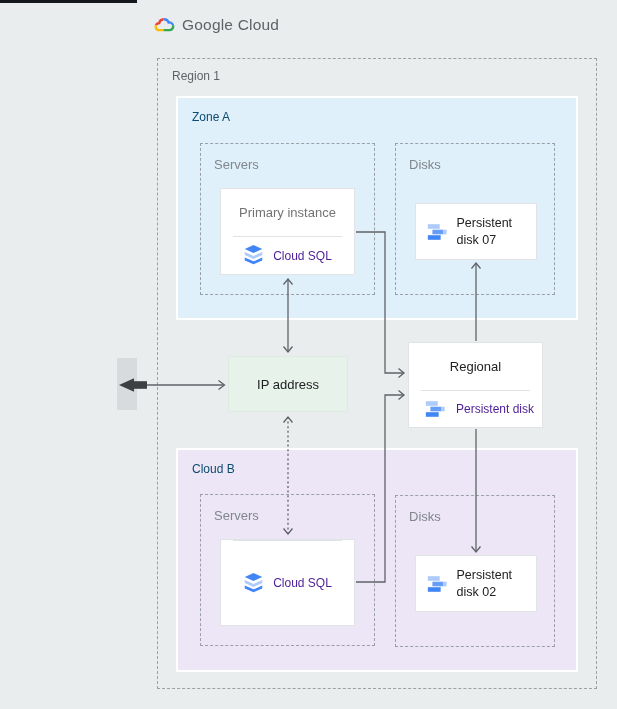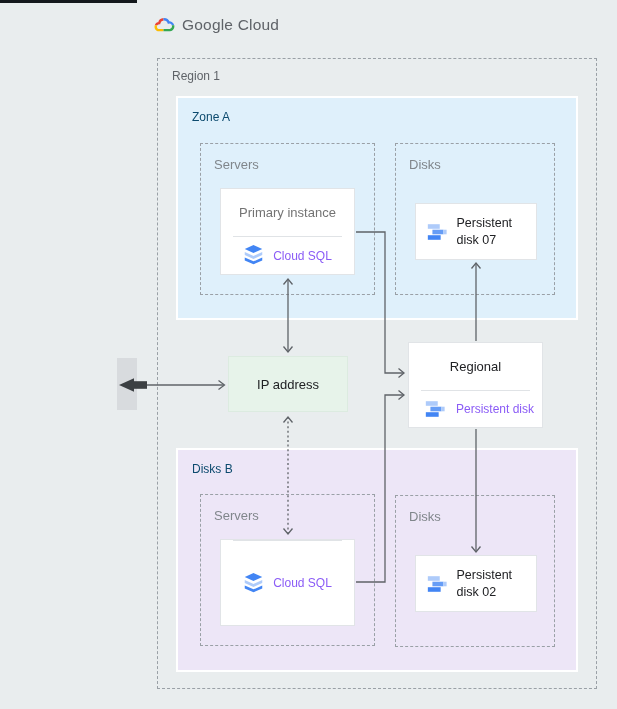--- a/index.html
+++ b/index.html
@@ -30,21 +30,21 @@
   .servers-b{left:200px;top:494px;width:175px;height:152px;}
   .disks-b{left:395px;top:495px;width:160px;height:152px;}
   .group-label{position:absolute;left:13px;top:13px;font-size:13px;color:#80868b;}
   
   .node{background:#ffffff;border:1px solid #e1e4e7;}
   .instance{width:135px;height:87px;display:flex;flex-direction:column;}
   .instance-title{flex:0 0 47px;display:flex;align-items:center;justify-content:center;
      font-size:13px;color:#737373;}
   .divider{height:1px;background:#e0e3e6;margin:0 12px;}
   .product-row{flex:1;display:flex;align-items:center;justify-content:center;gap:9px;}
-  .product-label{font-size:12px;color:#8b5cf6;}
+  .product-label{font-size:12px;color:#4c1d95;}
   .primary{left:220px;top:188px;}
   .standby{left:220px;top:539px;}
   .disk-node{width:122px;height:57px;display:flex;align-items:center;justify-content:center;gap:9px;}
   .disk-node .disk-title{font-size:12.5px;color:#202124;width:70px;line-height:1.35;}
   .disk01{left:415px;top:203px;}
   .disk02{left:415px;top:555px;align-items:center;}
   .regional{left:408px;top:342px;width:135px;height:86px;display:flex;flex-direction:column;}
   .regional-title{flex:0 0 47px;display:flex;align-items:center;justify-content:center;
      font-size:13px;color:#202124;}
   .regional-row{flex:1;display:flex;align-items:center;gap:10px;padding-left:15px;}
@@ -148,21 +148,21 @@
       </span>
       <span class="product-label">Persistent disk</span>
     </div>
   </div>
 
   <div class="abs ip-box">
     <span>IP address</span>
   </div>
 
   <div class="abs zone zone-b">
-    <div class="zone-label">Disks B</div>
+    <div class="zone-label">Cloud B</div>
   </div>
   <div class="abs group servers-b">
     <div class="group-label">Servers</div>
   </div>
   <div class="abs group disks-b">
     <div class="group-label">Disks</div>
   </div>
 
   <div class="abs node instance standby">
     <div class="divider"></div>

